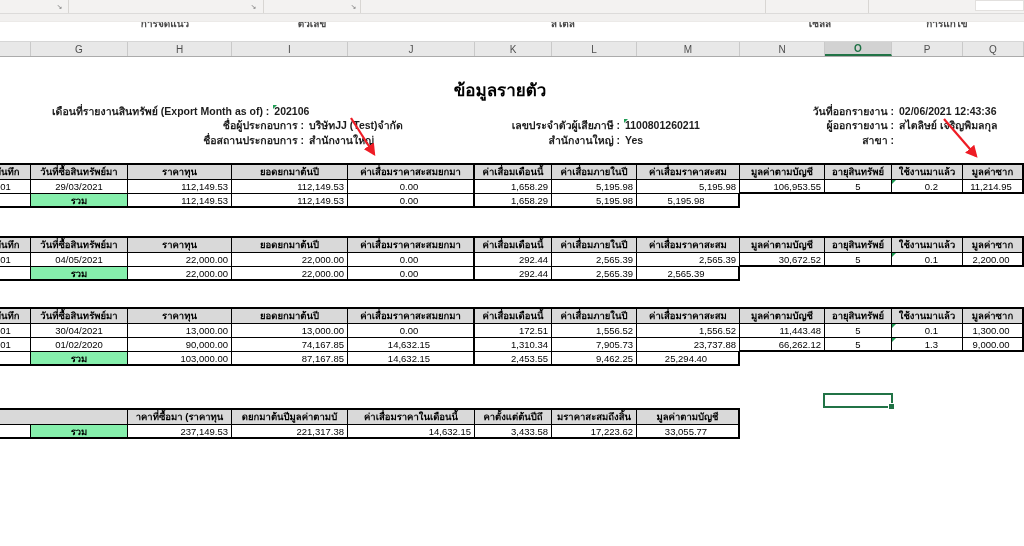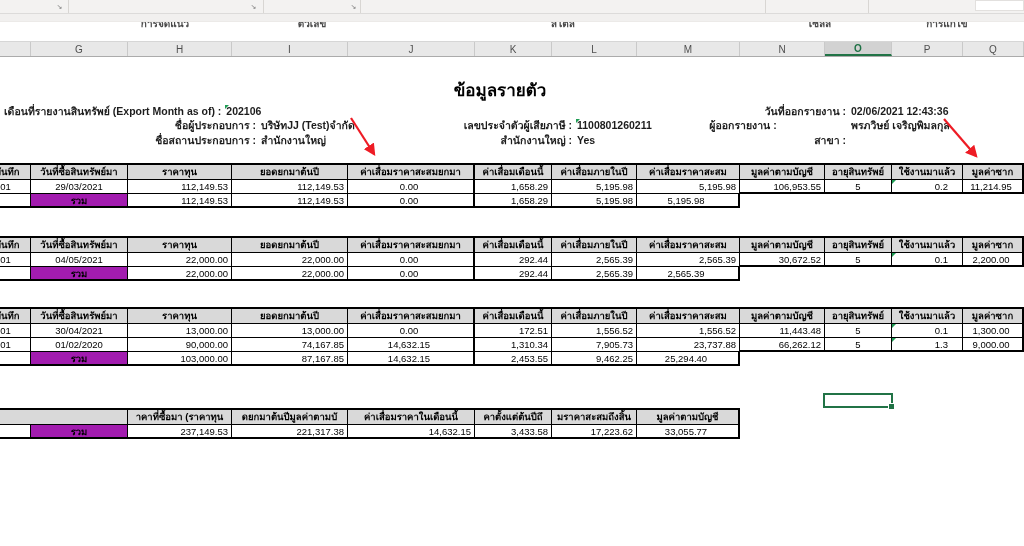--- a/index.html
+++ b/index.html
@@ -16,37 +16,37 @@
   .corner-box{position:absolute;right:0;top:0;width:49px;height:11px;background:#ffffff;border:1px solid #e2e0de;box-sizing:border-box;}
   .strip{position:absolute;left:0;top:14px;width:1024px;height:7px;background:#f1f0ef;border-bottom:1px solid #eceae8;}
   
   .colheaders{position:absolute;left:0;top:41px;width:1024px;height:16px;display:flex;background:#e8e8e8;border-top:1px solid #d6d6d6;border-bottom:1px solid #ababab;box-sizing:border-box;}
   .colheader{box-sizing:border-box;border-right:1px solid #c9c9c9;font-size:10px;color:#4f4f4f;display:flex;align-items:center;justify-content:center;height:100%;}
   .colheader.selcol{background:#d2d2d2;color:#1e7145;border-bottom:2px solid #217346;font-weight:bold;}
   
   .title{position:absolute;top:76px;left:0;width:1000px;text-align:center;font-size:17px;font-weight:bold;color:#000;}
   .iblock{position:absolute;font-size:10.5px;font-weight:bold;color:#1c1c1c;}
   .irow{display:flex;height:14.4px;line-height:14.4px;white-space:nowrap;}
-  .ilabel{text-align:right;}
+  .ilabel{text-align:right;margin-left:48px;}
   .ival{margin-left:5px;position:relative;}
   .cflag{position:absolute;left:-1px;top:1px;width:0;height:0;border-top:4px solid #1f9d55;border-right:4px solid transparent;}
   
   .xtable{position:absolute;left:0;display:grid;border-top:2px solid #000;background:#fff;}
   .cell{box-sizing:border-box;border-right:1px solid #000;border-bottom:1px solid #000;overflow:hidden;white-space:nowrap;font-size:9.5px;height:14px;line-height:13px;color:#000;}
   .th{background:#d9d9d9;font-weight:bold;text-align:center;height:15px;line-height:14px;}
   .clipL{text-align:left;text-indent:-5px;}
   .c0{text-indent:-5px;}
   .date{text-align:center;}
   .num{text-align:right;padding-right:3px;}
   .ctr{text-align:center;}
-  .padR{padding-right:14px;}
+  .padR{padding-right:24px;}
   .thickR{border-right-width:2px;text-align:center;}
   .botThick{border-bottom-width:2px;}
   .tot{border-bottom-width:2px;}
-  .totLabel{background:#a21caf;font-weight:bold;text-align:center;text-indent:0;}
+  .totLabel{background:#86efac;font-weight:bold;text-align:center;text-indent:0;}
   .ghost{border:none;background:#fff;}
   .rel{position:relative;}
   .flag{position:absolute;left:0;top:0;width:0;height:0;border-top:4px solid #1f9d55;border-right:4px solid transparent;}
   
   .sel{position:absolute;left:823px;top:393px;width:70px;height:15px;border:2px solid #217346;box-sizing:border-box;}
   .sel::after{content:"";position:absolute;right:-4px;bottom:-4px;width:5px;height:5px;background:#217346;border:1px solid #fff;}
   
   #arrows{position:absolute;left:0;top:0;pointer-events:none;}
 </style>
 </head>
@@ -112,22 +112,22 @@
         <div class="ilabel" style="width: 142px;">สำนักงานใหญ่ :</div>
         <div class="ival">Yes</div>
       </div>
     </div>
   <div class="iblock" id="info-right" style="left:640px;top:104px">
       <div class="irow">
         <div class="ilabel" style="width: 206px;">วันที่ออกรายงาน :</div>
         <div class="ival">02/06/2021 12:43:36</div>
       </div>
       <div class="irow">
-        <div class="ilabel" style="width: 206px; text-align: center;">ผู้ออกรายงาน :</div>
-        <div class="ival">พรภวิษย์ เจริญพิมลกุล</div>
+        <div class="ilabel" style="width: 206px;">ผู้ออกรายงาน :</div>
+        <div class="ival">สไตลิษย์ เจริญพิมลกุล</div>
       </div>
       <div class="irow">
         <div class="ilabel" style="width: 206px;">สาขา :</div>
         <div class="ival"></div>
       </div>
     </div>
 
   <div class="xtable" id="t1" style="top: 163px; grid-template-columns: 31px 97px 104px 116px 127px 77px 85px 103px 85px 67px 71px 61px;">
       <div class="cell th clipL">บันทึก</div>
       <div class="cell th">วันที่ซื้อสินทรัพย์มา</div>

